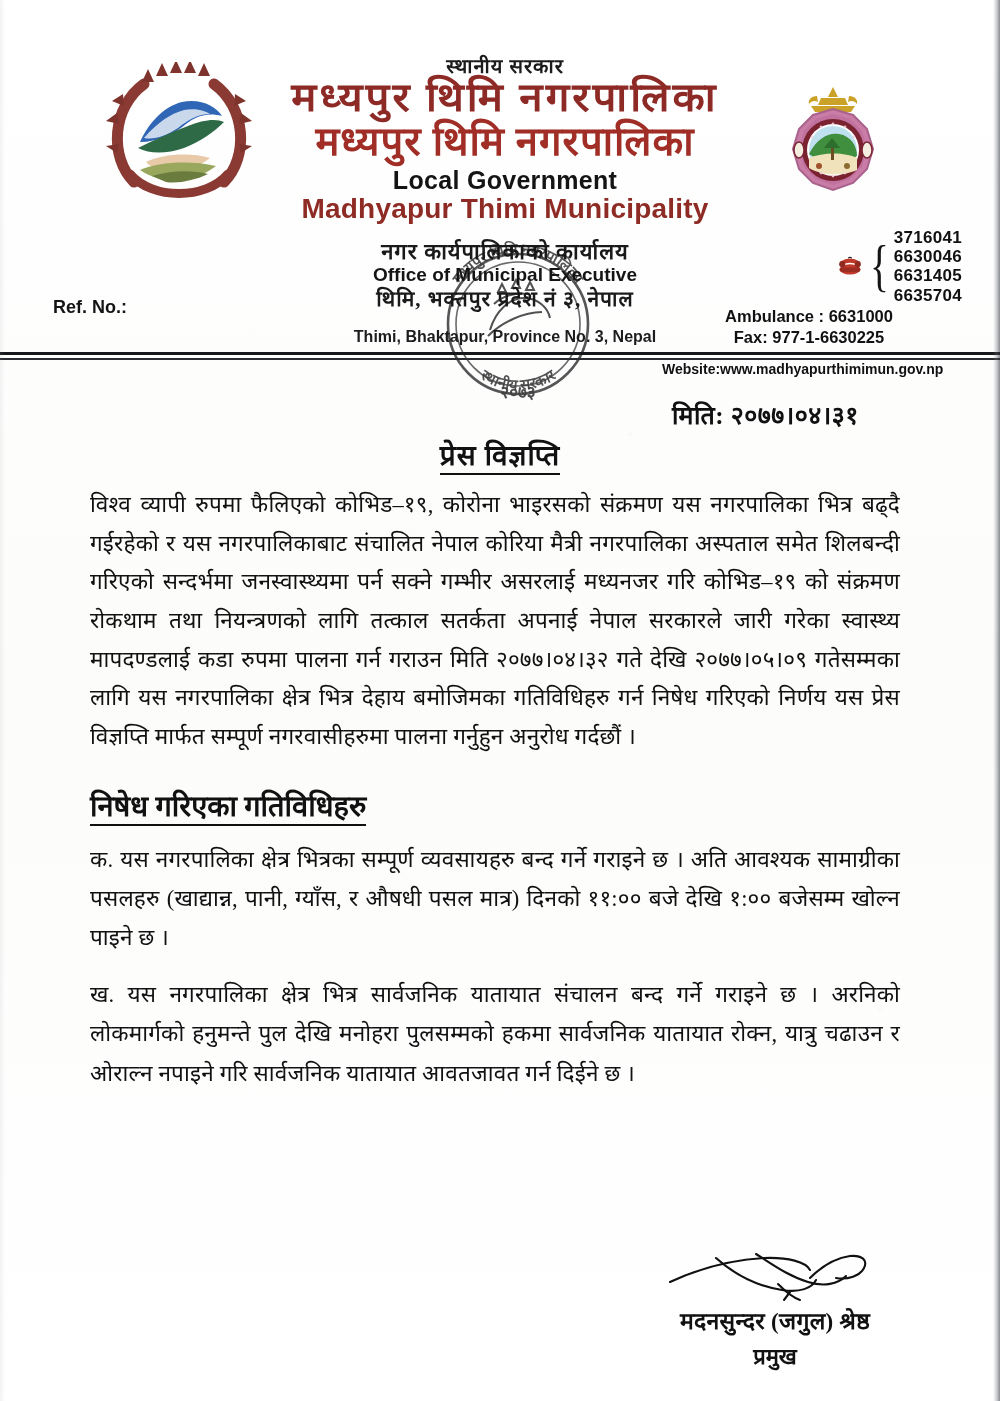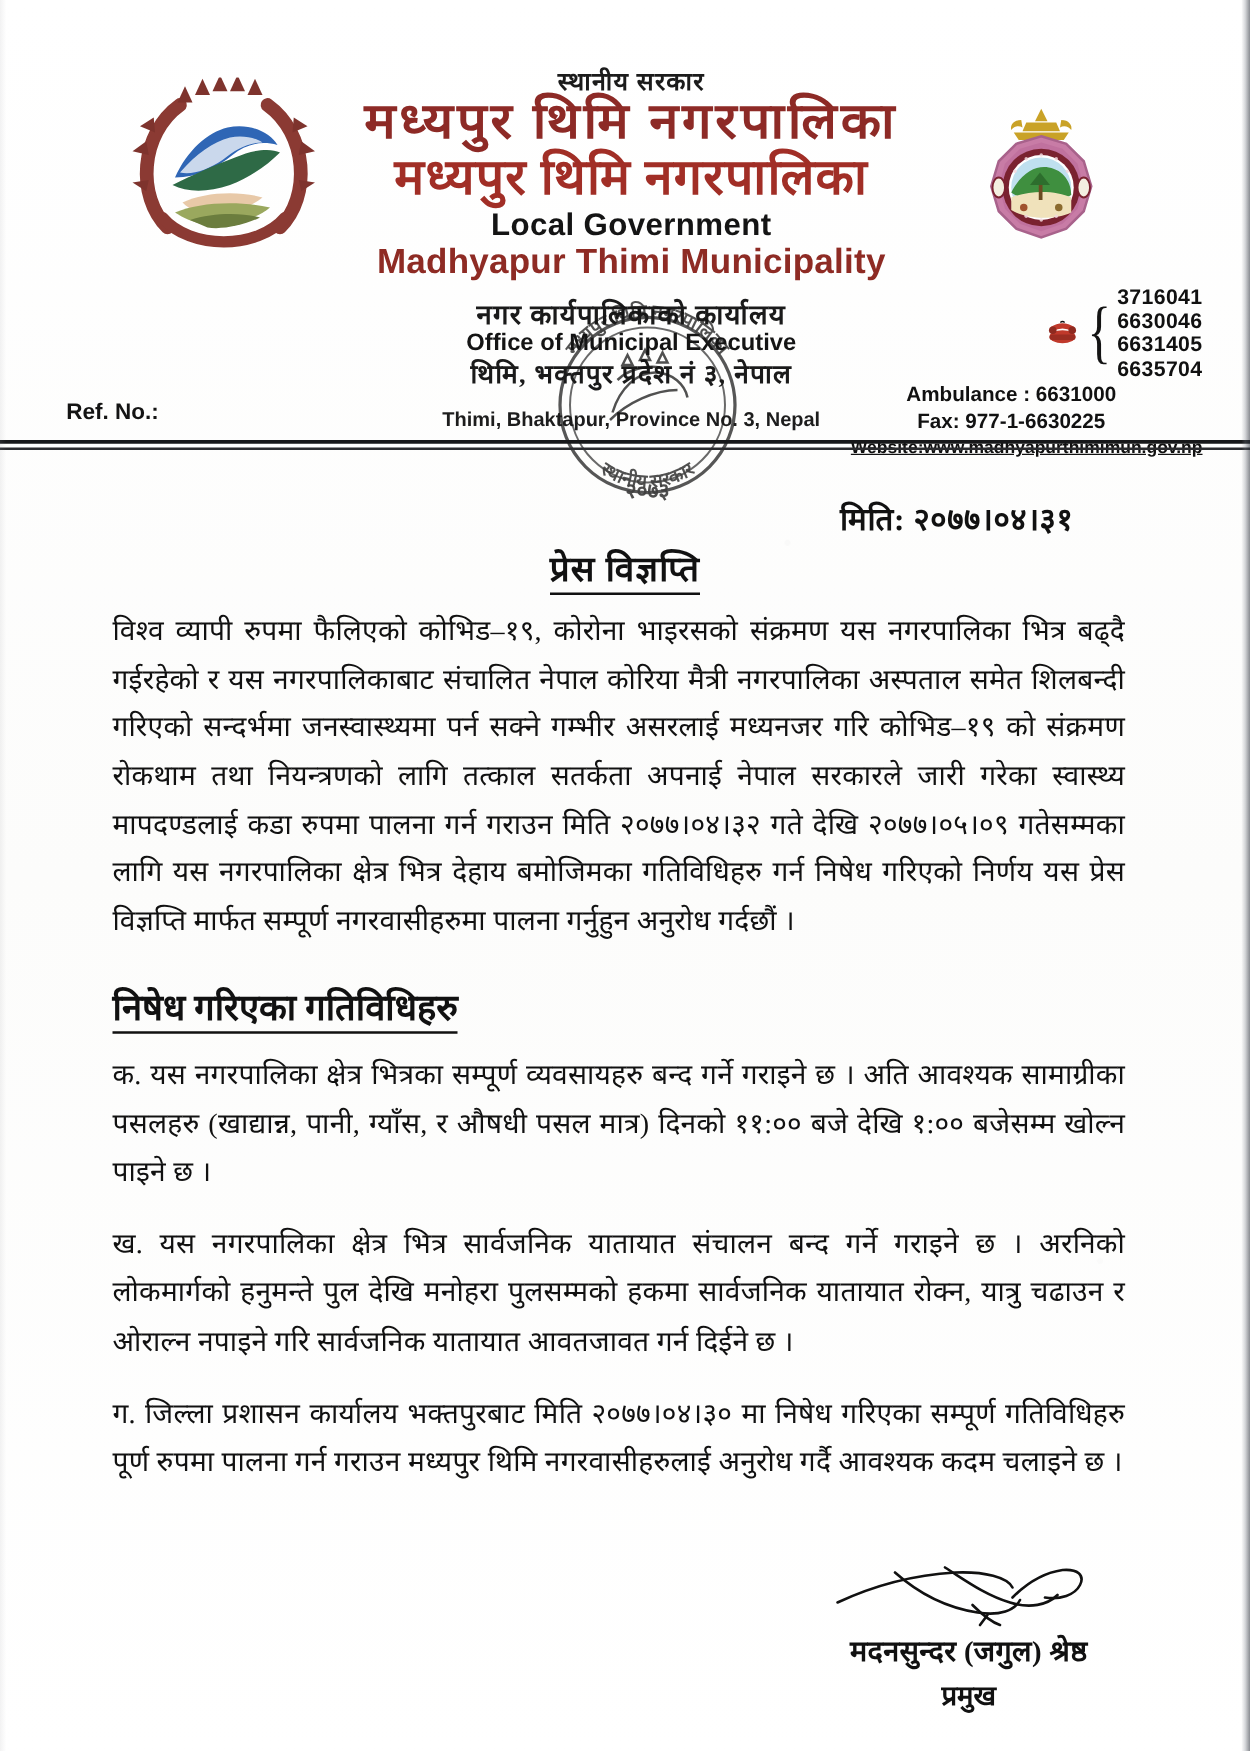--- a/index.html
+++ b/index.html
@@ -185,30 +185,29 @@
     font-weight: 700;
     color: #111;
     margin-top: 2px;
     text-align: center;
     padding-right: 6px;
   }
   .website-line {
     font-size: 14px;
     font-weight: 700;
     color: #111;
-    margin-top: 2px;
-    text-align: right;
+    margin-top: 14px;
+    text-align: left;
     padding-right: 0px;
-    text-decoration: underline;
   }
 
   .ref-no {
     position: absolute;
     left: 53px;
-    top: 319px;
+    top: 297px;
     font-size: 18px;
     font-weight: 700;
     color: #141414;
   }
 
   
   .rule-wrap {
     position: absolute;
     left: 0;
     top: 352px;
@@ -490,21 +489,20 @@
 
   <div class="body-area">
     <p class="para">विश्व व्यापी रुपमा फैलिएको कोभिड–१९, कोरोना भाइरसको संक्रमण यस नगरपालिका भित्र बढ्दै गईरहेको र यस नगरपालिकाबाट संचालित नेपाल कोरिया मैत्री नगरपालिका अस्पताल समेत शिलबन्दी गरिएको सन्दर्भमा जनस्वास्थ्यमा पर्न सक्ने गम्भीर असरलाई मध्यनजर गरि कोभिड–१९ को संक्रमण रोकथाम तथा नियन्त्रणको लागि तत्काल सतर्कता अपनाई नेपाल सरकारले जारी गरेका स्वास्थ्य मापदण्डलाई कडा रुपमा पालना गर्न गराउन मिति २०७७।०४।३२ गते देखि २०७७।०५।०९ गतेसम्मका लागि यस नगरपालिका क्षेत्र भित्र देहाय बमोजिमका गतिविधिहरु गर्न निषेध गरिएको निर्णय यस प्रेस विज्ञप्ति मार्फत सम्पूर्ण नगरवासीहरुमा पालना गर्नुहुन अनुरोध गर्दछौं ।</p>
 
     <div class="section-head">
       <span>निषेध गरिएका गतिविधिहरु</span>
     </div>
 
     <p class="item">क. यस नगरपालिका क्षेत्र भित्रका सम्पूर्ण व्यवसायहरु बन्द गर्ने गराइने छ । अति आवश्यक सामाग्रीका पसलहरु (खाद्यान्न, पानी, ग्याँस, र औषधी पसल मात्र) दिनको ११:०० बजे देखि १:०० बजेसम्म खोल्न पाइने छ ।</p>
     <p class="item">ख. यस नगरपालिका क्षेत्र भित्र सार्वजनिक यातायात संचालन बन्द गर्ने गराइने छ । अरनिको लोकमार्गको हनुमन्ते पुल देखि मनोहरा पुलसम्मको हकमा सार्वजनिक यातायात रोक्न, यात्रु चढाउन र ओराल्न नपाइने गरि सार्वजनिक यातायात आवतजावत गर्न दिईने छ ।</p>
-    <p class="item">ग. जिल्ला प्रशासन कार्यालय भक्तपुरबाट मिति २०७७।०४।३० मा निषेध गरिएका सम्पूर्ण गतिविधिहरु पूर्ण रुपमा पालना गर्न गराउन मध्यपुर थिमि नगरवासीहरुलाई अनुरोध गर्दै आवश्यक कदम चलाइने छ ।</p>
   </div>
 
   <div class="sign-block">
     <svg class="signature-svg" width="230" height="60" viewBox="0 0 230 60">
       <g fill="none" stroke="#111" stroke-width="2.1" stroke-linecap="round">
         <path d="M10 34 C40 20 70 12 104 10 C128 9 146 14 150 22"></path>
         <path d="M56 10 C74 26 96 38 122 42 C140 45 152 40 156 32"></path>
         <path d="M96 6 C112 16 128 28 148 34 C164 39 178 36 186 28"></path>
         <path d="M150 30 C162 18 176 10 190 8 C202 7 208 12 204 20 C200 28 188 32 176 30"></path>
         <path d="M118 36 C126 44 134 50 140 52"></path>

